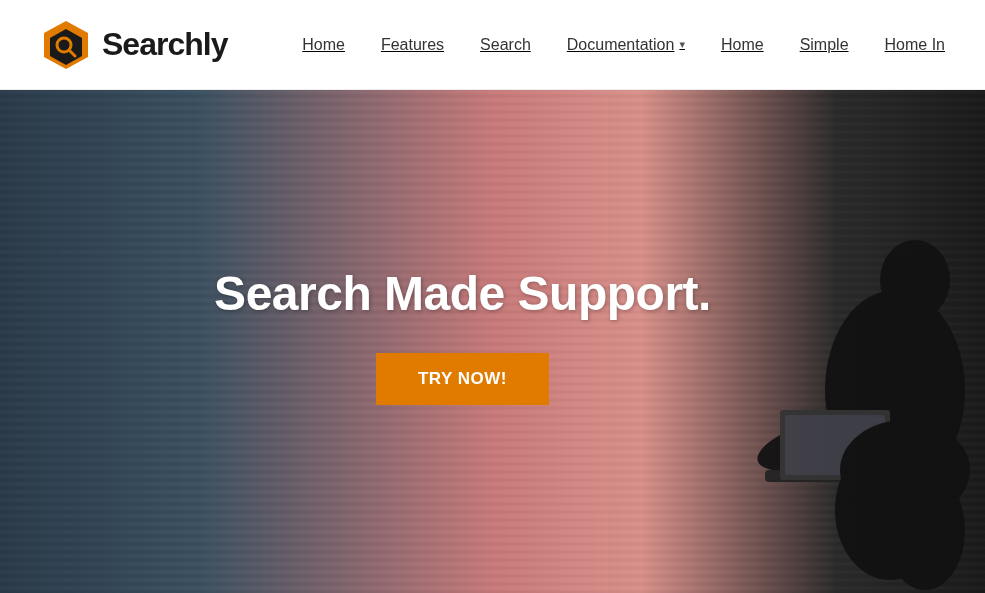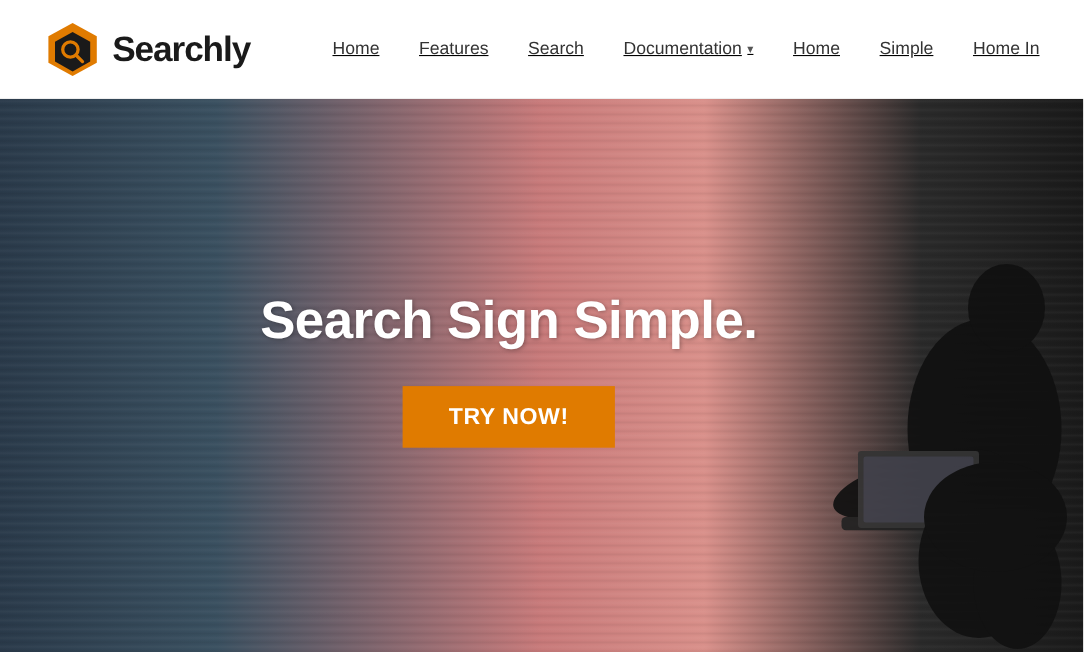--- a/index.html
+++ b/index.html
@@ -113,21 +113,21 @@
       font-weight: 700;
       color: #fff;
       margin-bottom: 32px;
       text-shadow: 1px 1px 4px rgba(0,0,0,0.3);
       letter-spacing: -0.5px;
     }
     .try-now-btn {
       display: inline-block;
       background: #e07b00;
       color: #fff;
-      font-size: 21px;
+      font-size: 17px;
       font-weight: 700;
       padding: 16px 42px;
       letter-spacing: 0.5px;
       cursor: pointer;
       border: none;
       text-transform: uppercase;
     }
   </style>
 </head>
 <body>
@@ -183,16 +183,16 @@
       <rect x="80" y="245" width="100" height="60" rx="2" fill="#4a4a5a" opacity="0.6"></rect>
 
       <ellipse cx="185" cy="340" rx="55" ry="70"></ellipse>
       <ellipse cx="220" cy="360" rx="40" ry="60"></ellipse>
 
       <ellipse cx="200" cy="300" rx="65" ry="50"></ellipse>
     </g>
   </svg>
 
   <div class="hero-content">
-    <h1 class="hero-title">Search Sign Simple.</h1>
+    <h1 class="hero-title">Search Made Support.</h1>
     <button class="try-now-btn">TRY NOW!</button>
   </div>
 </section>
 
 </body></html>

